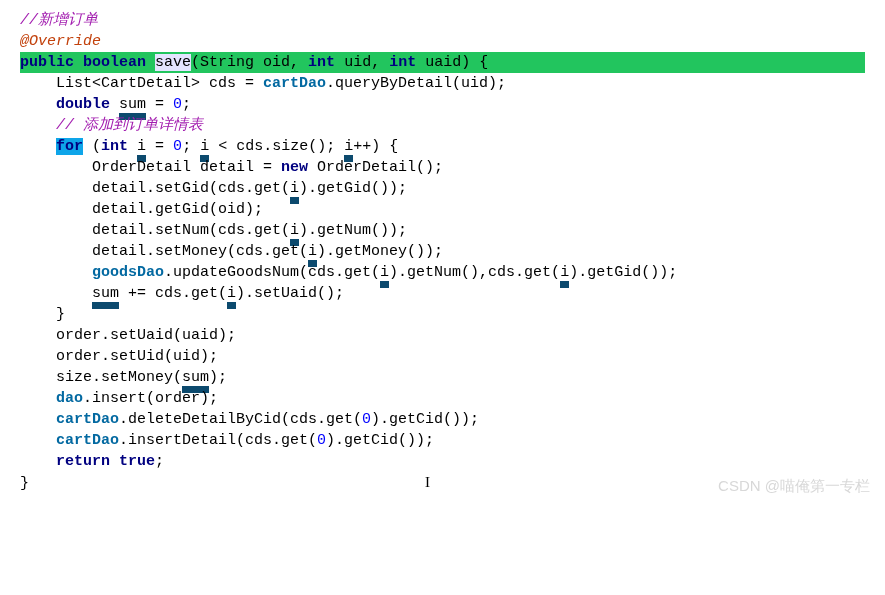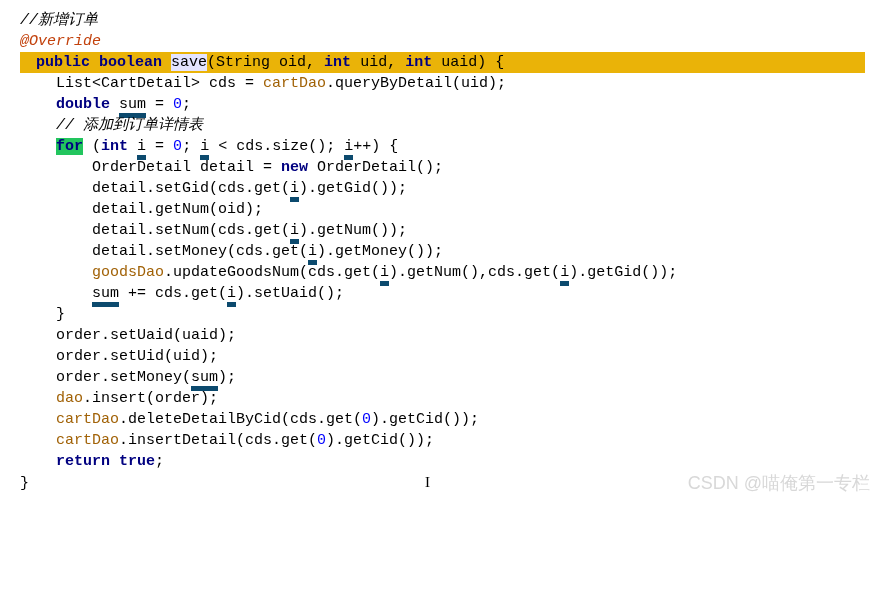--- a/index.html
+++ b/index.html
@@ -7,60 +7,60 @@
       font-family: "Courier New", Consolas, monospace;
       font-size: 15px;
       background: #ffffff;
       color: #000000;
       padding: 10px 20px;
       line-height: 1.4;
       width: 885px;
       position: relative;
     }
     .line { white-space: pre; }
-    .comment-cn { color: #000000; font-style: italic; }
+    .comment-cn { color: #a21caf; font-style: italic; }
     .annotation { color: #c2410c; font-style: italic; }
     .keyword { color: #000080; font-weight: bold; }
-    .method-decl { background: #eab308; padding-left: 16px; }
-    .field { color: #a16207; font-weight: normal; }
+    .method-decl { background: #22c55e; }
+    .field { color: #0369a1; font-weight: bold; }
     .number { color: #0000ff; }
-    .underline-var { text-decoration: none; border-bottom: 5px solid #0c4a6e; }
+    .underline-var { text-decoration: none; border-bottom: 7px solid #0c4a6e; }
     .hl-save { background: #e4e4ff; }
-    .hl-for { background: #22c55e; }
+    .hl-for { background: #0ea5e9; }
     .watermark {
       position: absolute;
       right: 15px;
       bottom: 8px;
       color: #d8d8d8;
       font-family: sans-serif;
-      font-size: 18px;
+      font-size: 15px;
     }
   </style>
 </head>
 <body>
 
 <div>
 <div class="line"><span class="comment-cn">//新增订单</span></div>
 <div class="line"><span class="annotation">@Override</span></div>
 <div class="line method-decl"><span class="keyword">public</span><span> </span><span class="keyword">boolean</span><span> </span><span class="hl-save">save</span><span>(String oid, </span><span class="keyword">int</span><span> uid, </span><span class="keyword">int</span><span> uaid) {</span></div>
 <div class="line"><span>    List&lt;CartDetail&gt; cds = </span><span class="field">cartDao</span><span>.queryByDetail(uid);</span></div>
 <div class="line"><span>    </span><span class="keyword">double</span><span> </span><span class="underline-var">sum</span><span> = </span><span class="number">0</span><span>;</span></div>
 <div class="line"><span class="comment-cn">    // 添加到订单详情表</span></div>
 <div class="line"><span>    </span><span class="keyword hl-for">for</span><span> (</span><span class="keyword">int</span><span> </span><span class="underline-var">i</span><span> = </span><span class="number">0</span><span>; </span><span class="underline-var">i</span><span> &lt; cds.size(); </span><span class="underline-var">i</span><span>++) {</span></div>
 <div class="line"><span>        OrderDetail detail = </span><span class="keyword">new</span><span> OrderDetail();</span></div>
 <div class="line"><span>        detail.setGid(cds.get(</span><span class="underline-var">i</span><span>).getGid());</span></div>
-<div class="line"><span>        detail.getNum(oid);</span></div>
+<div class="line"><span>        detail.getGid(oid);</span></div>
 <div class="line"><span>        detail.setNum(cds.get(</span><span class="underline-var">i</span><span>).getNum());</span></div>
 <div class="line"><span>        detail.setMoney(cds.get(</span><span class="underline-var">i</span><span>).getMoney());</span></div>
 <div class="line"><span>        </span><span class="field">goodsDao</span><span>.updateGoodsNum(cds.get(</span><span class="underline-var">i</span><span>).getNum(),cds.get(</span><span class="underline-var">i</span><span>).getGid());</span></div>
 <div class="line"><span>        </span><span class="underline-var">sum</span><span> += cds.get(</span><span class="underline-var">i</span><span>).setUaid();</span></div>
 <div class="line"><span>    }</span></div>
 <div class="line"><span>    order.setUaid(uaid);</span></div>
 <div class="line"><span>    order.setUid(uid);</span></div>
-<div class="line"><span>    order.setMoney(</span><span class="underline-var">sum</span><span>);</span></div>
+<div class="line"><span>    size.setMoney(</span><span class="underline-var">sum</span><span>);</span></div>
 <div class="line"><span>    </span><span class="field">dao</span><span>.insert(order);</span></div>
 <div class="line"><span>    </span><span class="field">cartDao</span><span>.deleteDetailByCid(cds.get(</span><span class="number">0</span><span>).getCid());</span></div>
 <div class="line"><span>    </span><span class="field">cartDao</span><span>.insertDetail(cds.get(</span><span class="number">0</span><span>).getCid());</span></div>
 <div class="line"><span>    </span><span class="keyword">return</span><span> </span><span class="keyword">true</span><span>;</span></div>
 <div class="line"><span>}</span><span>                                            </span><span style="font-family:serif;color:#000">I</span></div>
 </div>
 
 <div class="watermark">CSDN @喵俺第一专栏</div>
 
 </body></html>

